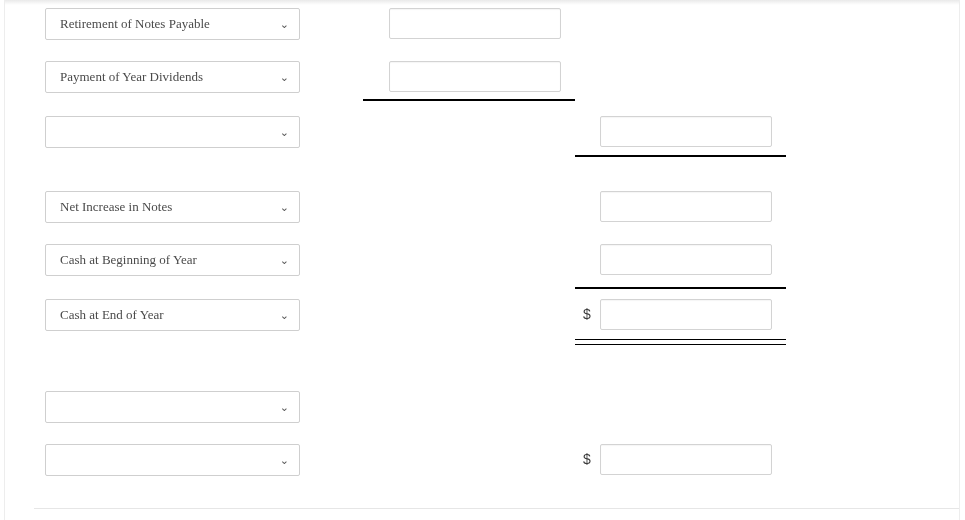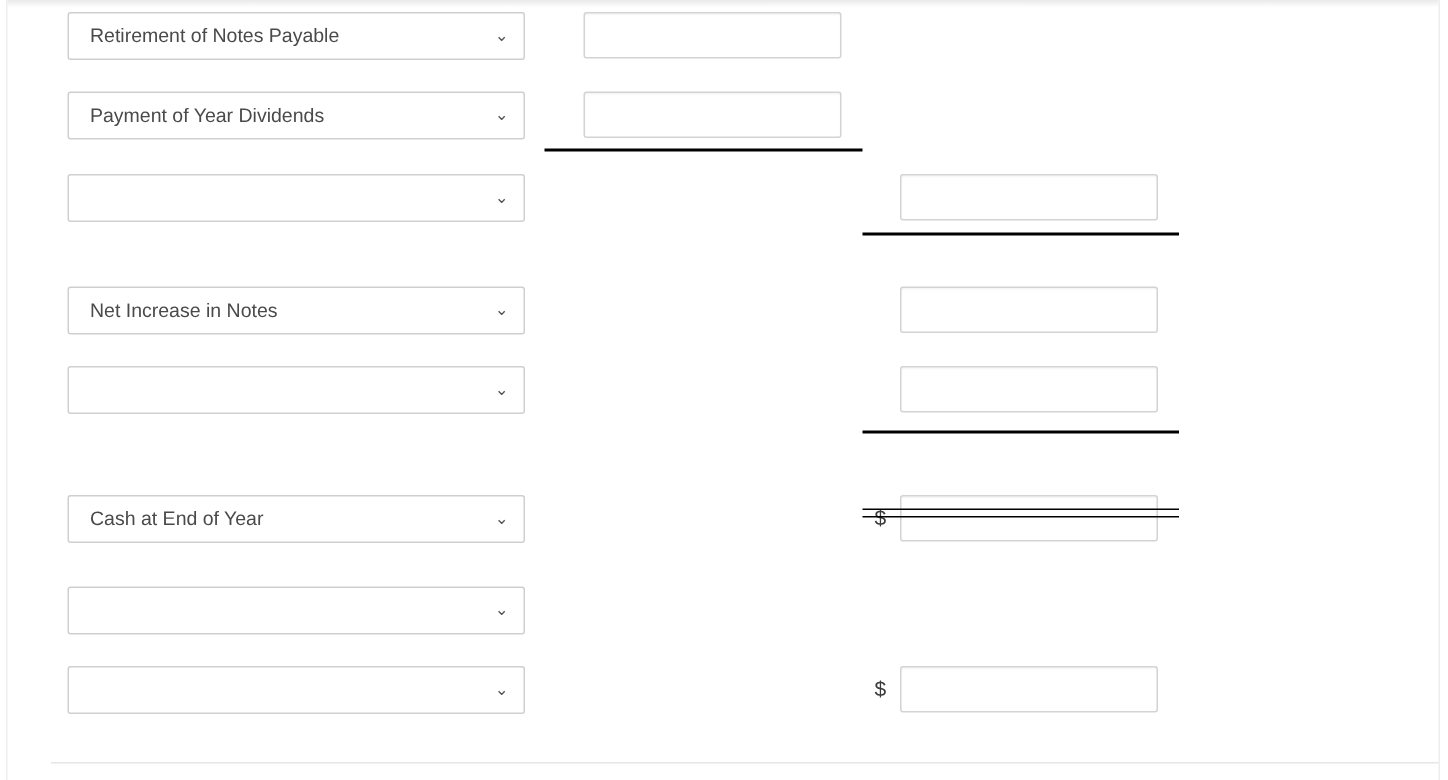--- a/index.html
+++ b/index.html
@@ -64,28 +64,28 @@
     left: 0;
     width: 965px;
     height: 32px;
   }
 
   
   .acct-select {
     position: absolute;
     left: 45px;
     top: 0;
-    width: 305px;
+    width: 255px;
     height: 32px;
     box-sizing: border-box;
     padding: 0 26px 0 14px;
     background: #ffffff;
     border: 1px solid #cfcfcf;
     border-radius: 2px;
-    font-family: Liberation Sans, sans-serif;
+    font-family: Liberation Serif, serif;
     font-size: 13px;
     color: #4a4a4a;
     line-height: 30px;
     white-space: nowrap;
     overflow: hidden;
     text-overflow: ellipsis;
     cursor: pointer;
     user-select: none;
   }
   .acct-select .chev {
@@ -194,28 +194,29 @@
   <div class="row" style="top:191px;">
     <div class="acct-select">
       <span>Net Increase in Notes</span>
       <span class="chev">⌄</span>
     </div>
     <input class="amt col-right" type="text" value="" style="">
   </div>
 
   <div class="row" style="top:244px;">
     <div class="acct-select">
+      <span>Cash at Beginning of Year</span>
       <span class="chev">⌄</span>
     </div>
     <input class="amt col-right" type="text" value="" style="">
   </div>
 
   <div class="rule right" style="top:287px;"></div>
 
-  <div class="row" style="top:299px;margin-top:31px;">
+  <div class="row" style="top:299px;">
     <div class="acct-select">
       <span>Cash at End of Year</span>
       <span class="chev">⌄</span>
     </div>
     <span class="dollar">$</span>
     <input class="amt col-right" type="text" value="" style="">
   </div>
 
   <div class="rule right thin" style="top:339px;"></div>
   <div class="rule right thin" style="top:344px;"></div>

